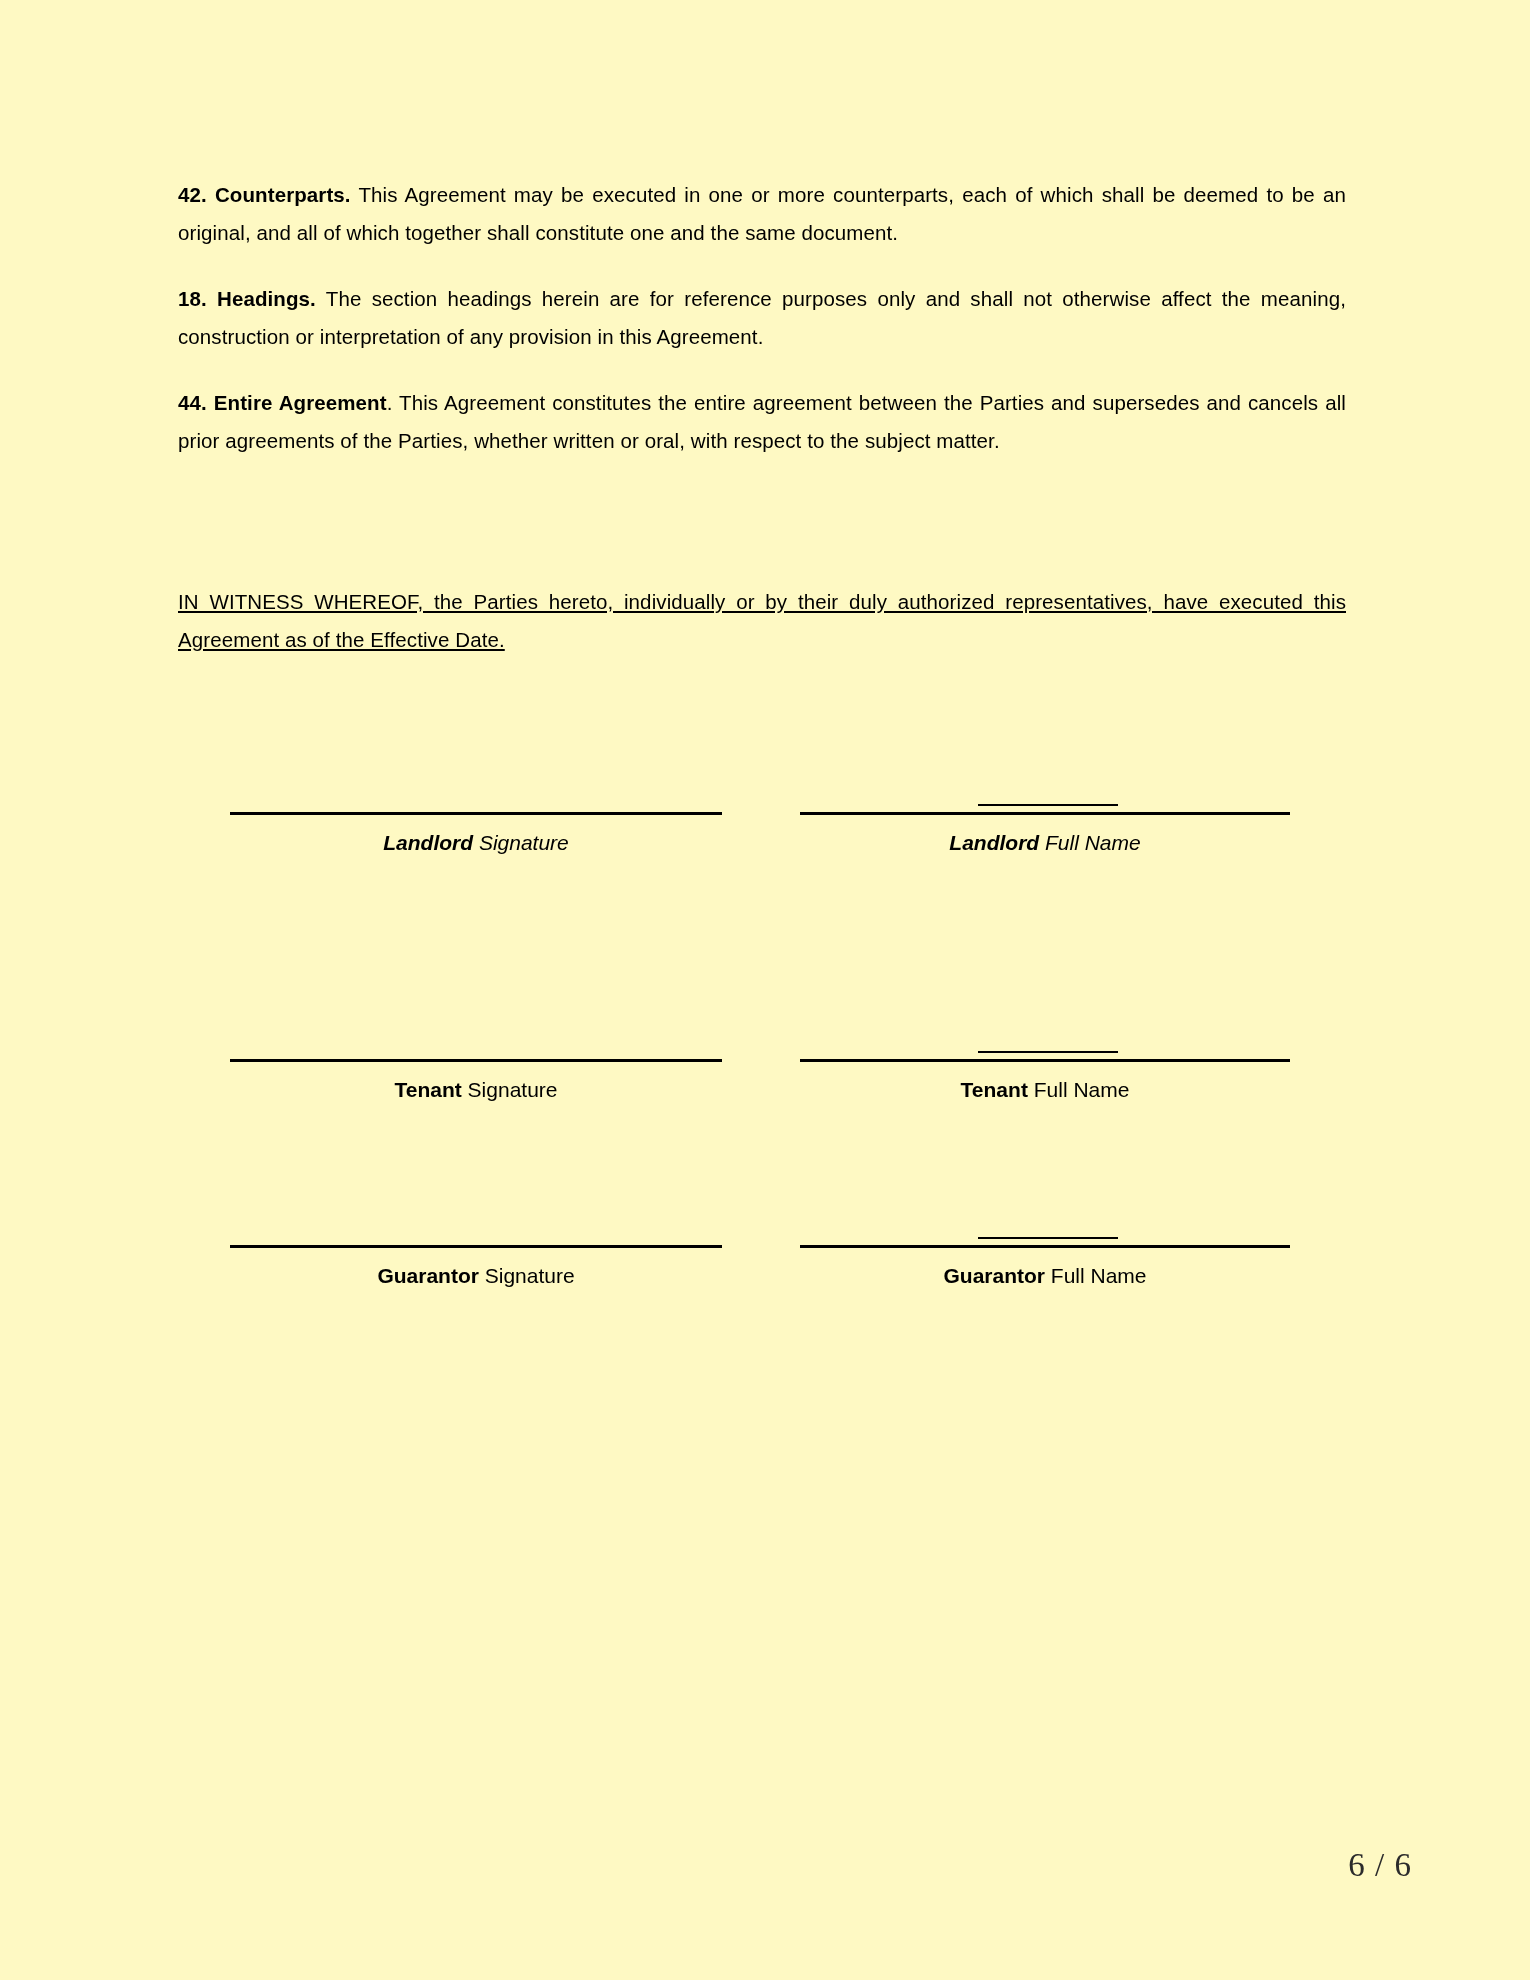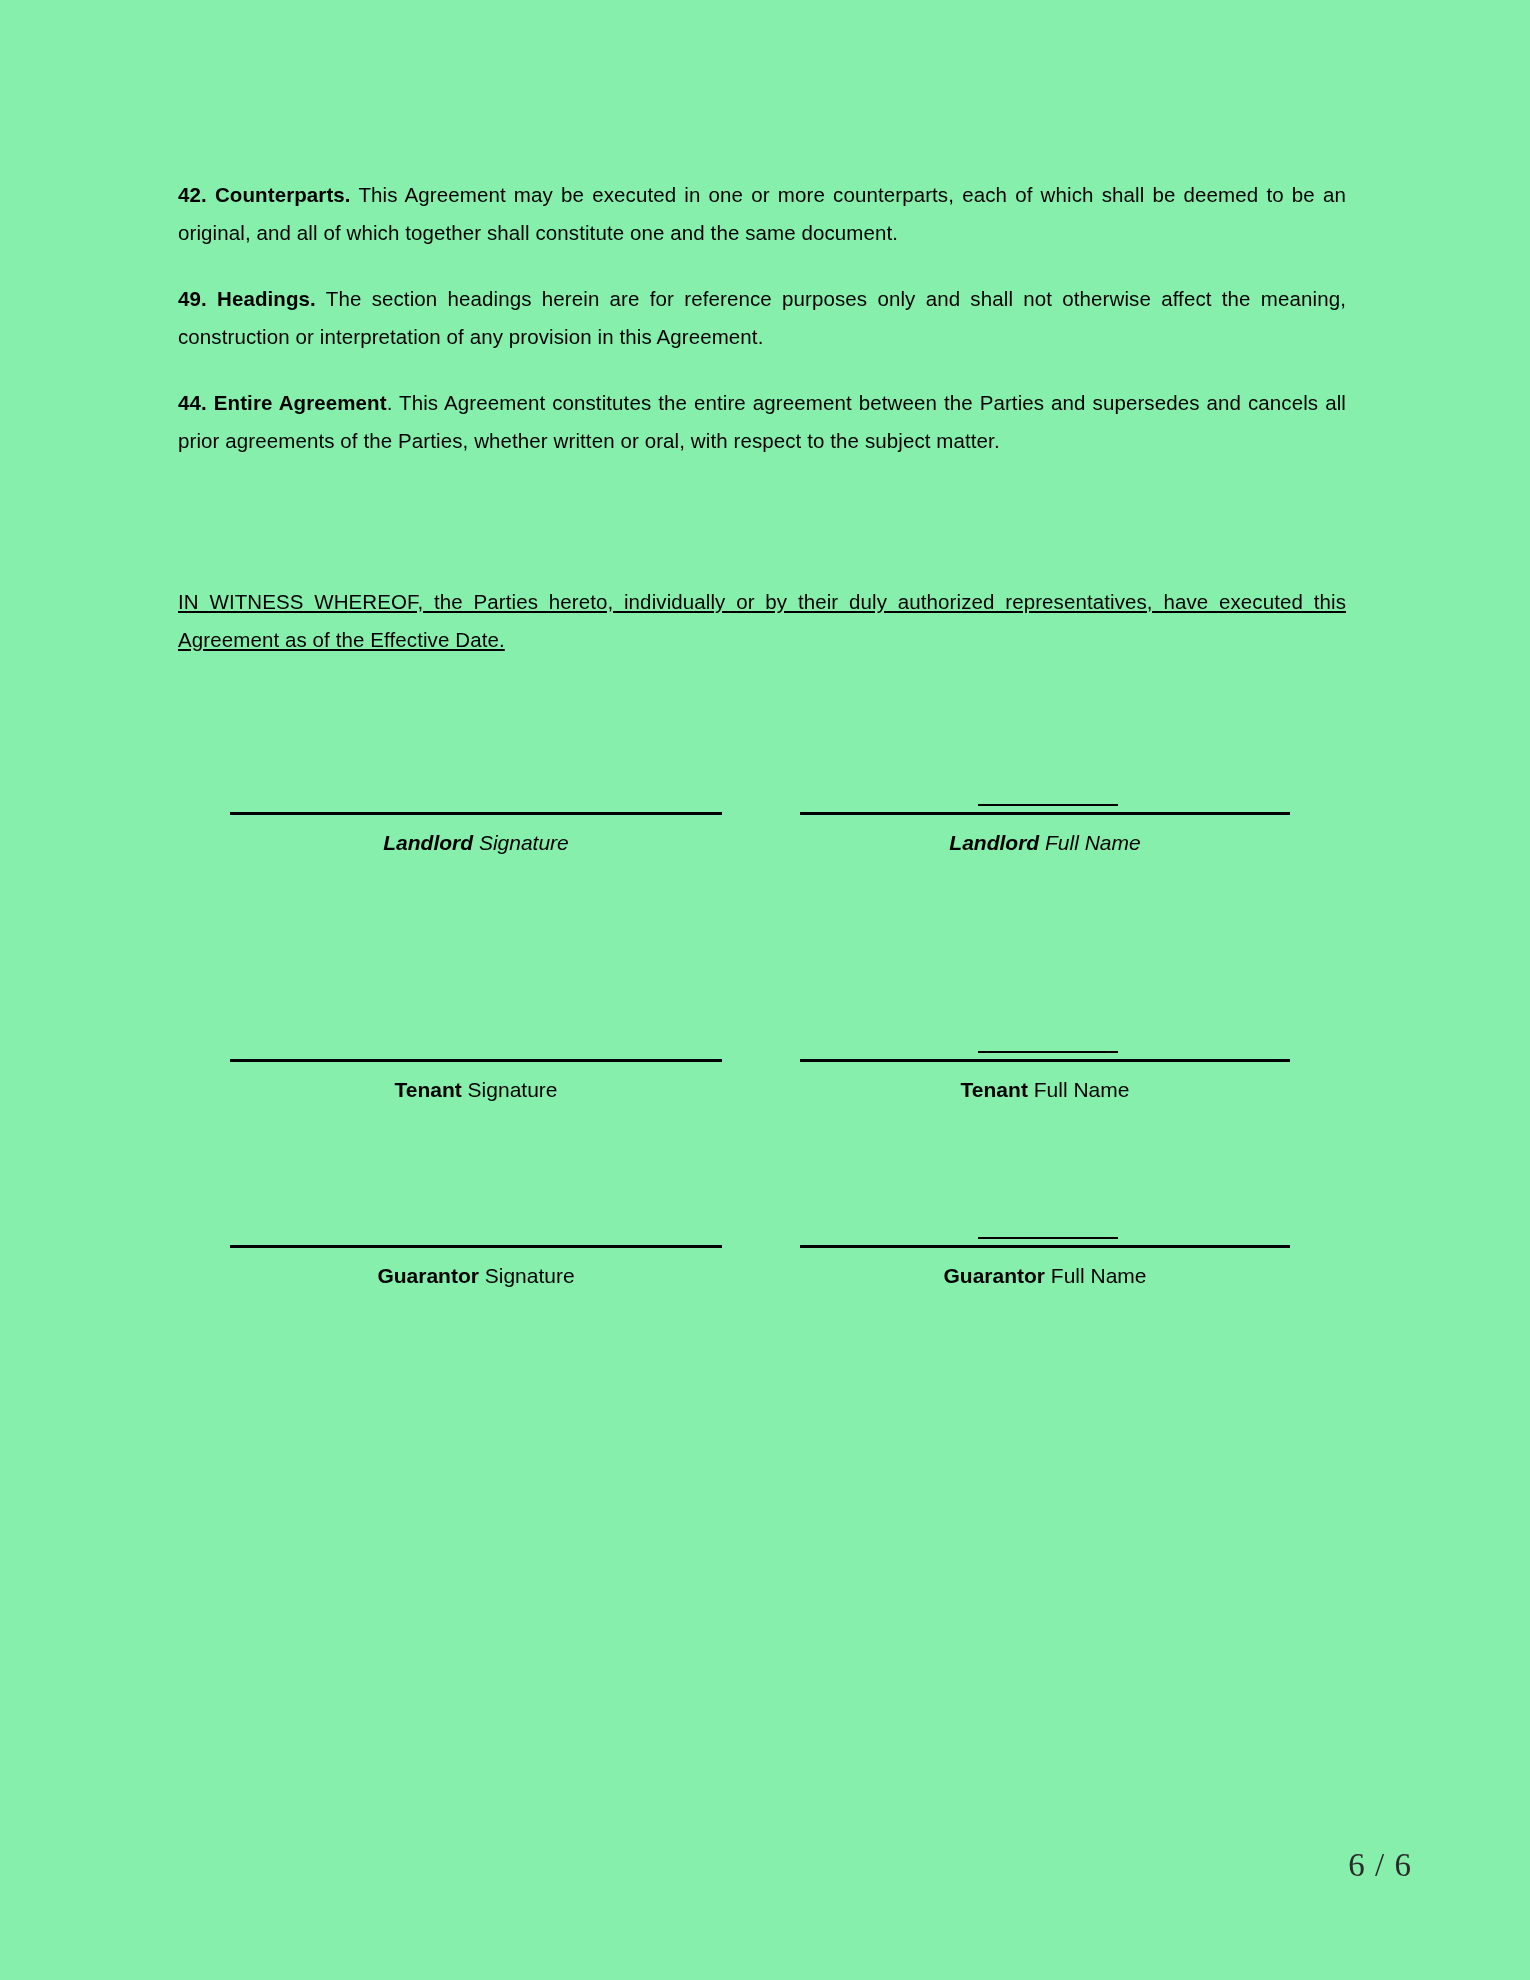--- a/index.html
+++ b/index.html
@@ -10,21 +10,21 @@
   }
   body {
     font-family: "Liberation Sans", sans-serif;
     color: #000000;
     -webkit-font-smoothing: none;
   }
   .page {
     position: relative;
     width: 1530px;
     height: 1980px;
-    background: #86efac;
+    background: #fef9c3;
     overflow: hidden;
     box-sizing: border-box;
   }
   .content {
     position: absolute;
     left: 178px;
     top: 176px;
     width: 1168px;
   }
   p.clause {
@@ -122,21 +122,21 @@
 
 <div class="page">
 
   <div class="content">
 
     <p class="clause">
       <span class="lead">42. Counterparts.</span><span> This Agreement may be executed in one or more counterparts, each of which shall be deemed to be an original, and all of which together shall constitute one and the same document.</span>
     </p>
 
     <p class="clause">
-      <span class="lead">49. Headings.</span><span> The section headings herein are for reference purposes only and shall not otherwise affect the meaning, construction or interpretation of any provision in this Agreement.</span>
+      <span class="lead">18. Headings.</span><span> The section headings herein are for reference purposes only and shall not otherwise affect the meaning, construction or interpretation of any provision in this Agreement.</span>
     </p>
 
     <p class="clause">
       <span class="lead">44. Entire Agreement</span><span>. This Agreement constitutes the entire agreement between the Parties and supersedes and cancels all prior agreements of the Parties, whether written or oral, with respect to the subject matter.</span>
     </p>
 
   </div>
 
   <p class="witness">IN WITNESS WHEREOF, the Parties hereto, individually or by their duly authorized representatives, have executed this Agreement as of the Effective Date.</p>
 

